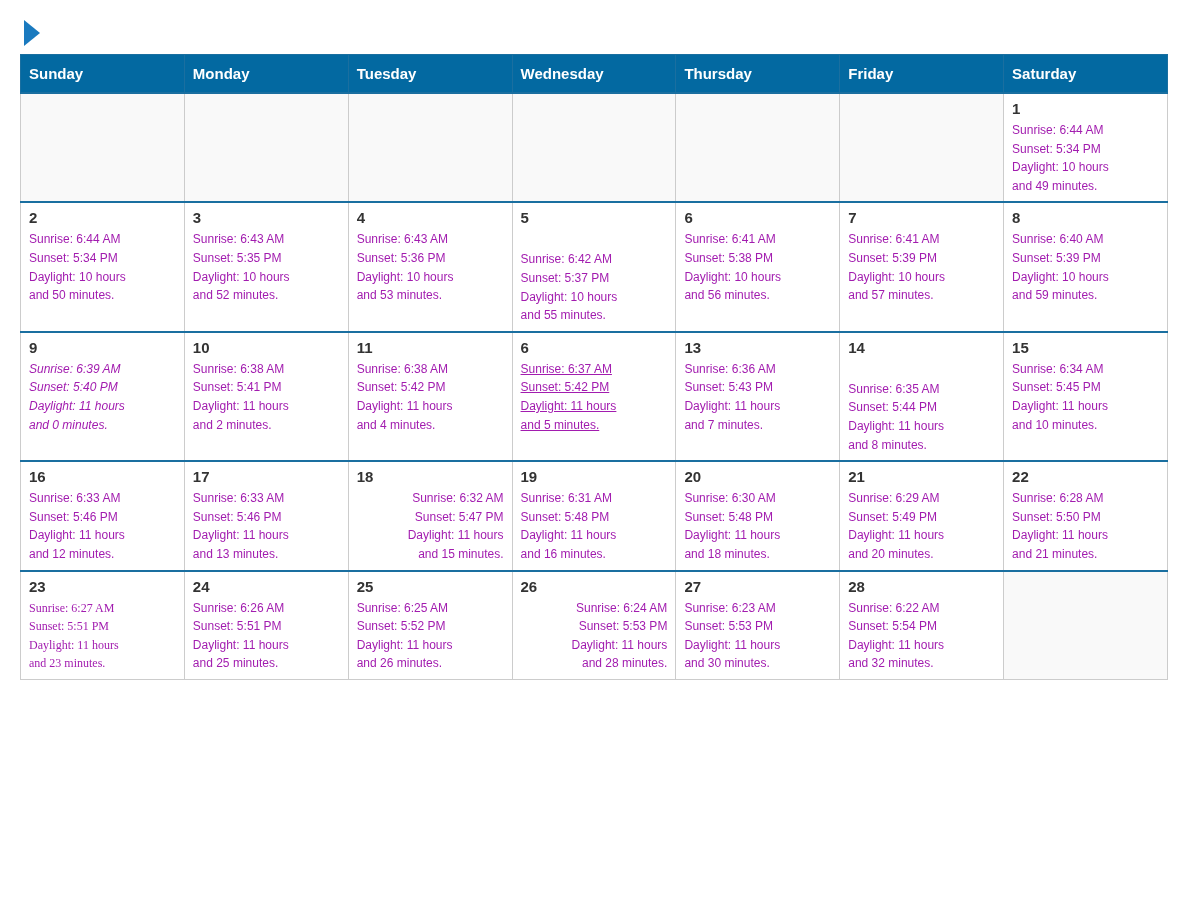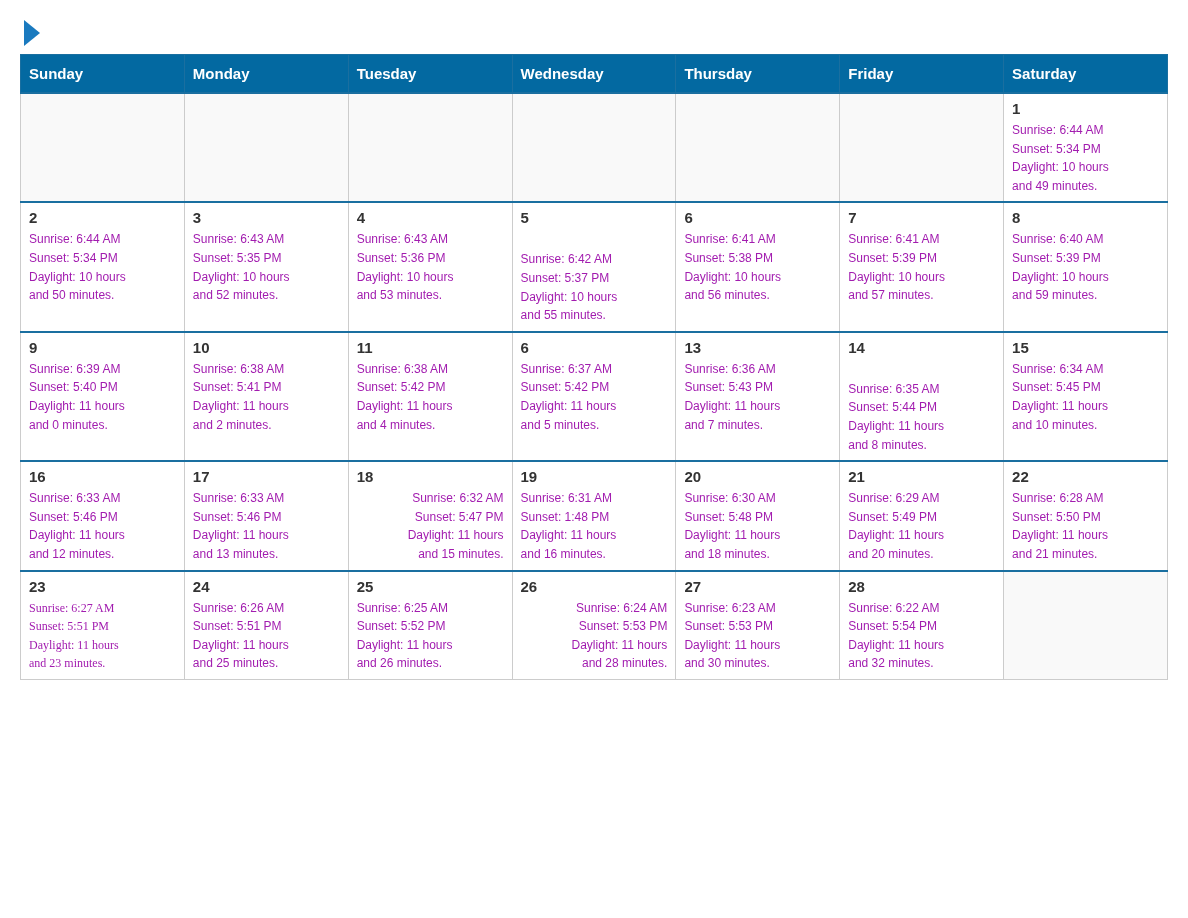--- a/index.html
+++ b/index.html
@@ -190,42 +190,42 @@
           <div class="day-num">8</div>
           <div class="day-info" style="white-space: pre-line;">Sunrise: 6:40 AM
 Sunset: 5:39 PM
 Daylight: 10 hours
 and 59 minutes.</div>
         </td>
       </tr>
       <tr>
         <td>
           <div class="day-num">9</div>
-          <div class="day-info" style="white-space: pre-line;">Sunrise: 6:39 AM
+          <div class="day-info" style="white-space: pre-line; font-style: italic;">Sunrise: 6:39 AM
 Sunset: 5:40 PM
 Daylight: 11 hours
 and 0 minutes.</div>
         </td>
         <td>
           <div class="day-num">10</div>
           <div class="day-info" style="white-space: pre-line;">Sunrise: 6:38 AM
 Sunset: 5:41 PM
 Daylight: 11 hours
 and 2 minutes.</div>
         </td>
         <td>
           <div class="day-num">11</div>
           <div class="day-info" style="white-space: pre-line;">Sunrise: 6:38 AM
 Sunset: 5:42 PM
 Daylight: 11 hours
 and 4 minutes.</div>
         </td>
         <td>
           <div class="day-num">6</div>
-          <div class="day-info" style="white-space: pre-line;">Sunrise: 6:37 AM
+          <div class="day-info" style="white-space: pre-line; text-decoration: underline;">Sunrise: 6:37 AM
 Sunset: 5:42 PM
 Daylight: 11 hours
 and 5 minutes.</div>
         </td>
         <td>
           <div class="day-num">13</div>
           <div class="day-info" style="white-space: pre-line;">Sunrise: 6:36 AM
 Sunset: 5:43 PM
 Daylight: 11 hours
 and 7 minutes.</div>
@@ -263,21 +263,21 @@
         <td>
           <div class="day-num">18</div>
           <div class="day-info" style="white-space: pre-line; text-align: right;">Sunrise: 6:32 AM
 Sunset: 5:47 PM
 Daylight: 11 hours
 and 15 minutes.</div>
         </td>
         <td>
           <div class="day-num">19</div>
           <div class="day-info" style="white-space: pre-line;">Sunrise: 6:31 AM
-Sunset: 1:48 PM
+Sunset: 5:48 PM
 Daylight: 11 hours
 and 16 minutes.</div>
         </td>
         <td>
           <div class="day-num">20</div>
           <div class="day-info" style="white-space: pre-line;">Sunrise: 6:30 AM
 Sunset: 5:48 PM
 Daylight: 11 hours
 and 18 minutes.</div>
         </td>

